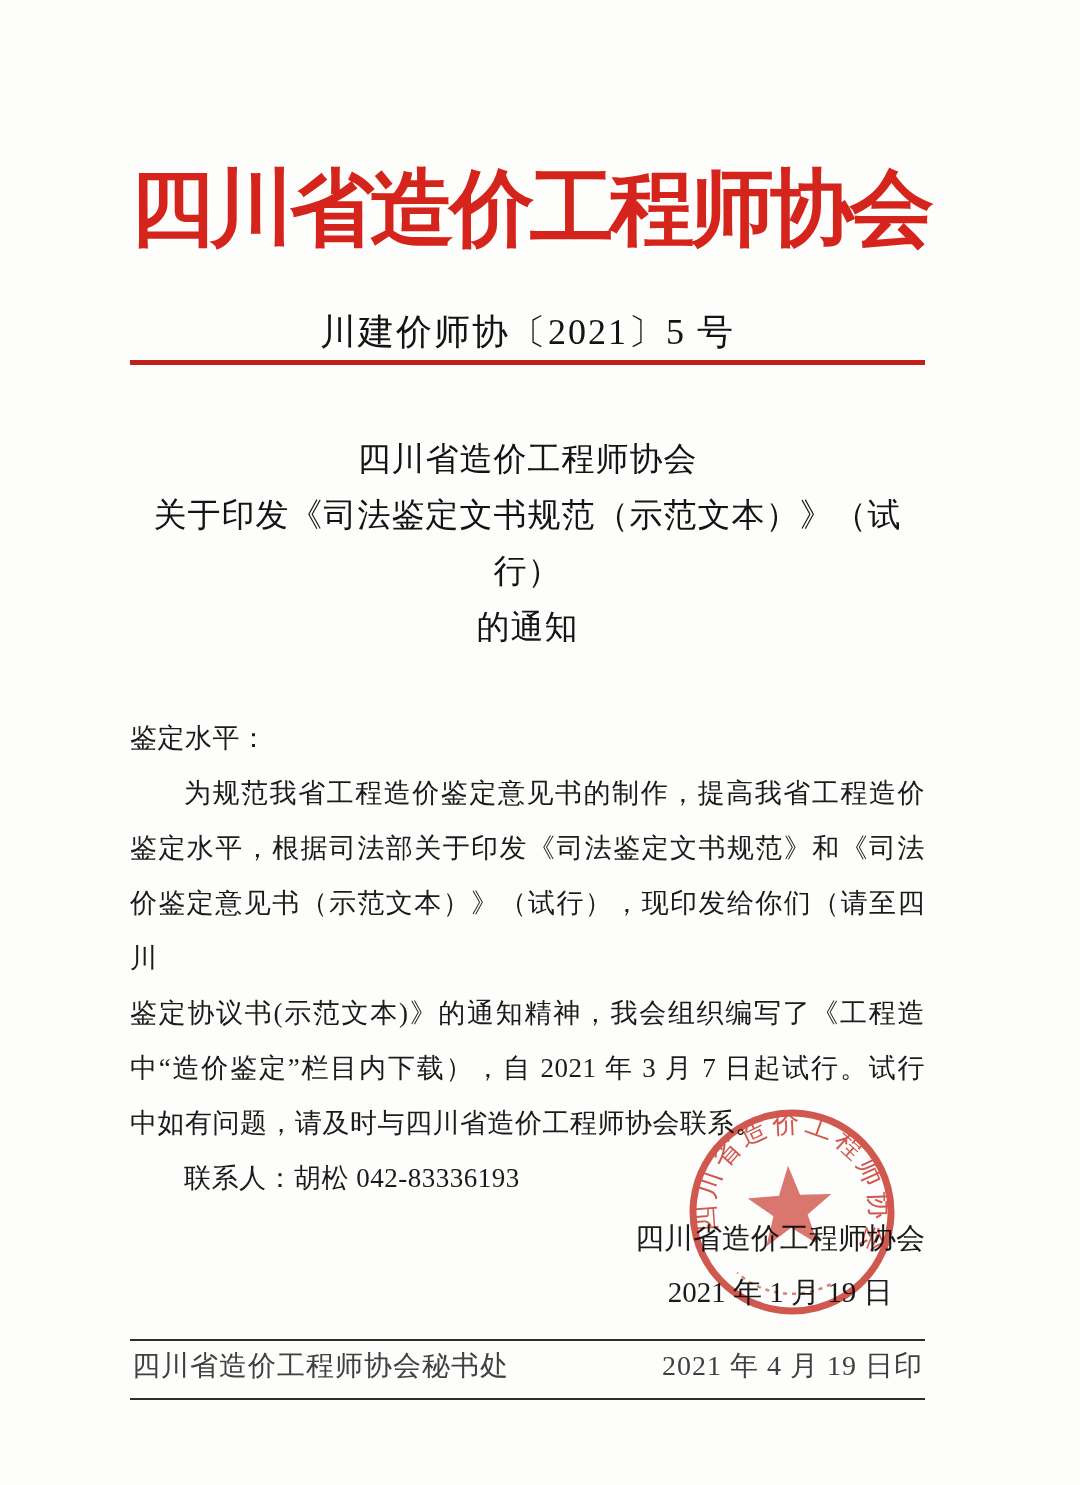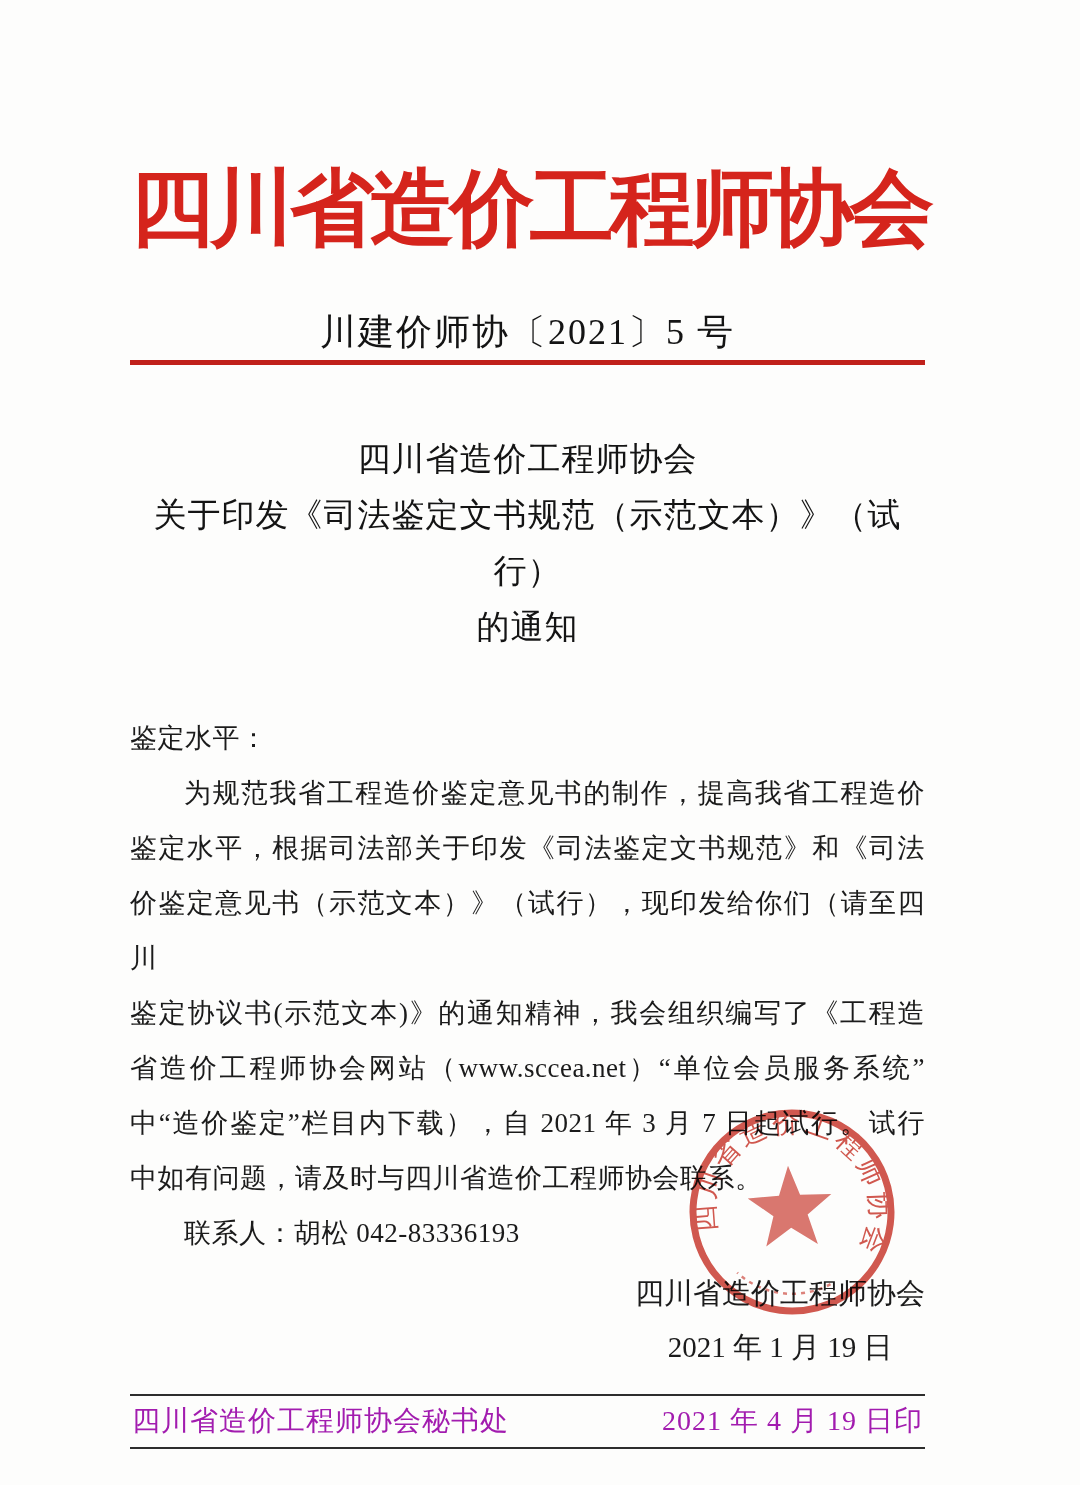--- a/index.html
+++ b/index.html
@@ -63,28 +63,28 @@
     text-align: center;
     font-size: 29px;
     line-height: 54px;
     color: #1b1b1b;
   }
 
   .footer {
     margin-top: 20px;
     border-top: 2px solid #2d2d2d;
     border-bottom: 2px solid #2d2d2d;
-    padding: 9px 2px 10px 2px;
+    padding: 9px 2px 16px 2px;
     display: flex;
     justify-content: space-between;
     align-items: center;
     font-size: 28px;
     line-height: 32px;
     letter-spacing: 1px;
-    color: #a21caf;
+    color: #404040;
   }
 
   .stamp {
     position: absolute;
     left: 684px; top: 1104px;
     width: 216px; height: 216px;
     mix-blend-mode: multiply;
     opacity: 0.88;
     transform: rotate(7deg);
     pointer-events: none;
@@ -108,21 +108,20 @@
       <div>关于印发《司法鉴定文书规范（示范文本）》（试行）</div>
       <div>的通知</div>
     </div>
 
     <div class="body-block">
       <div class="salutation">鉴定水平：</div>
       <div class="para-line first">为规范我省工程造价鉴定意见书的制作，提高我省工程造价</div>
       <div class="para-line">鉴定水平，根据司法部关于印发《司法鉴定文书规范》和《司法</div>
       <div class="para-line">价鉴定意见书（示范文本）》（试行），现印发给你们（请至四川</div>
       <div class="para-line">鉴定协议书(示范文本)》的通知精神，我会组织编写了《工程造</div>
-      <div class="para-line">省造价工程师协会网站（www.sccea.net）“单位会员服务系统”</div>
       <div class="para-line">中“造价鉴定”栏目内下载），自 2021 年 3 月 7 日起试行。试行</div>
       <div class="para-line last">中如有问题，请及时与四川省造价工程师协会联系。</div>
       <div class="contact-line">联系人：胡松 042-83336193</div>
     </div>
 
     <div class="signature">
       <div>四川省造价工程师协会</div>
       <div>2021 年 1 月 19 日</div>
     </div>
 

